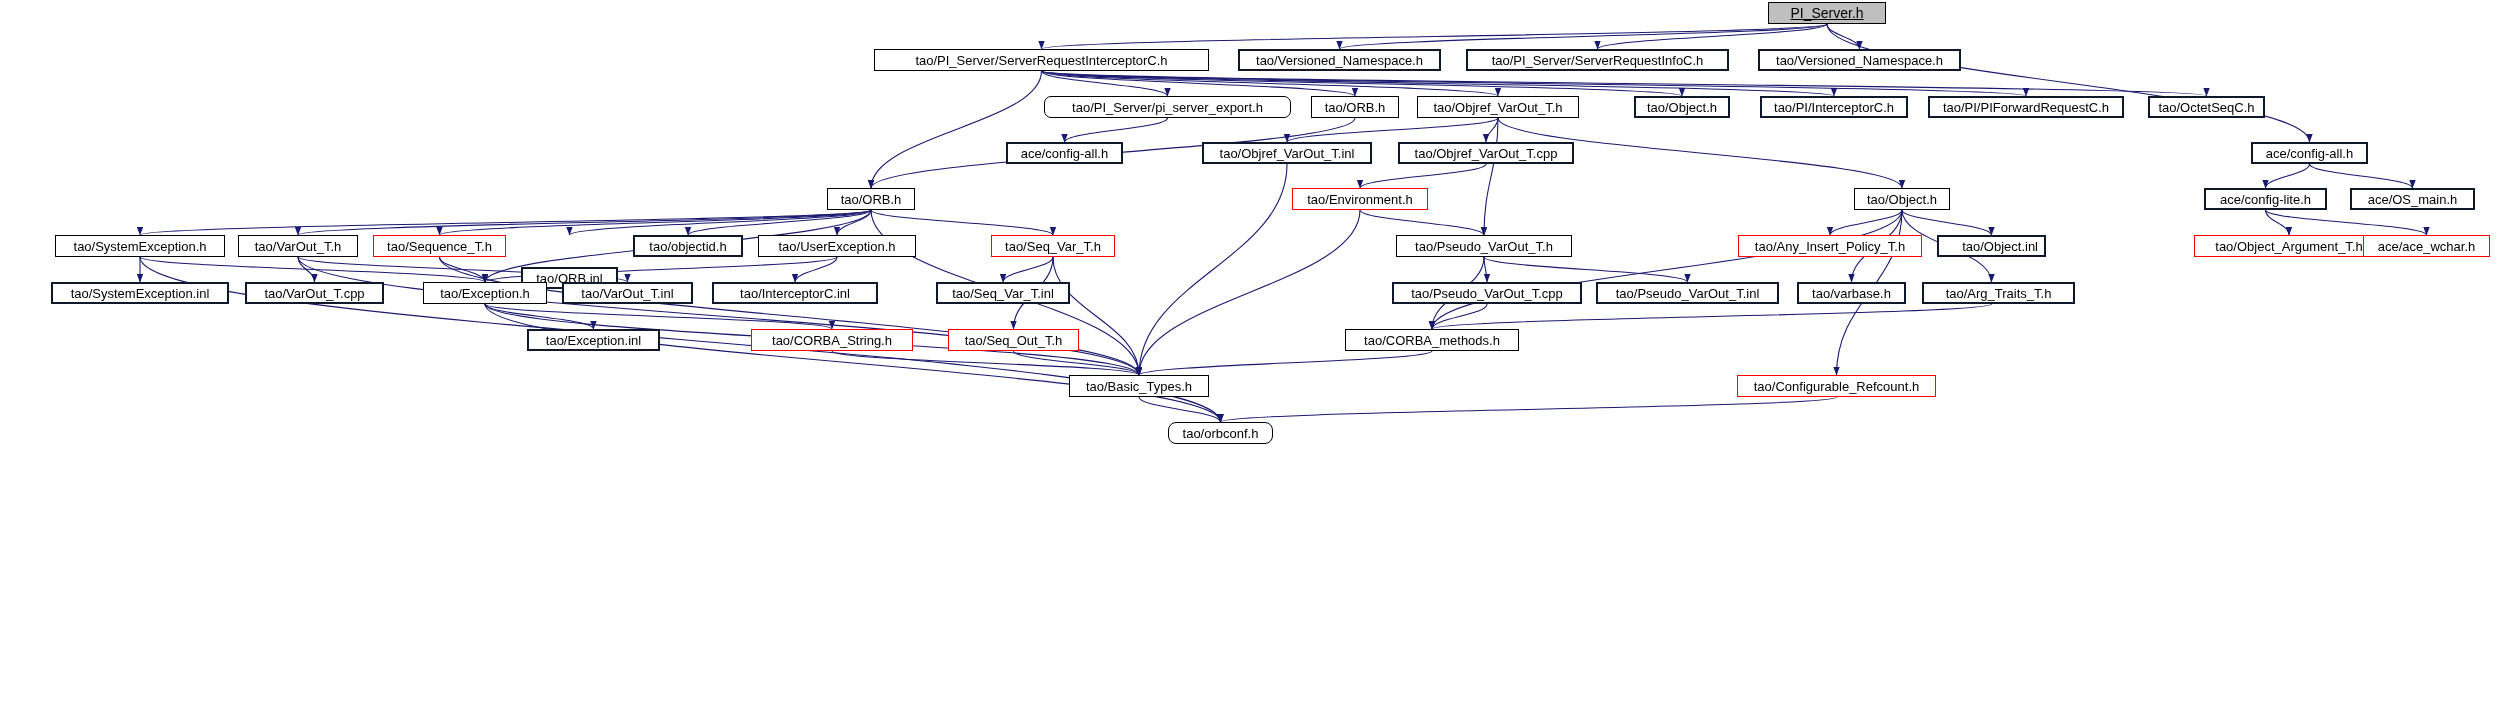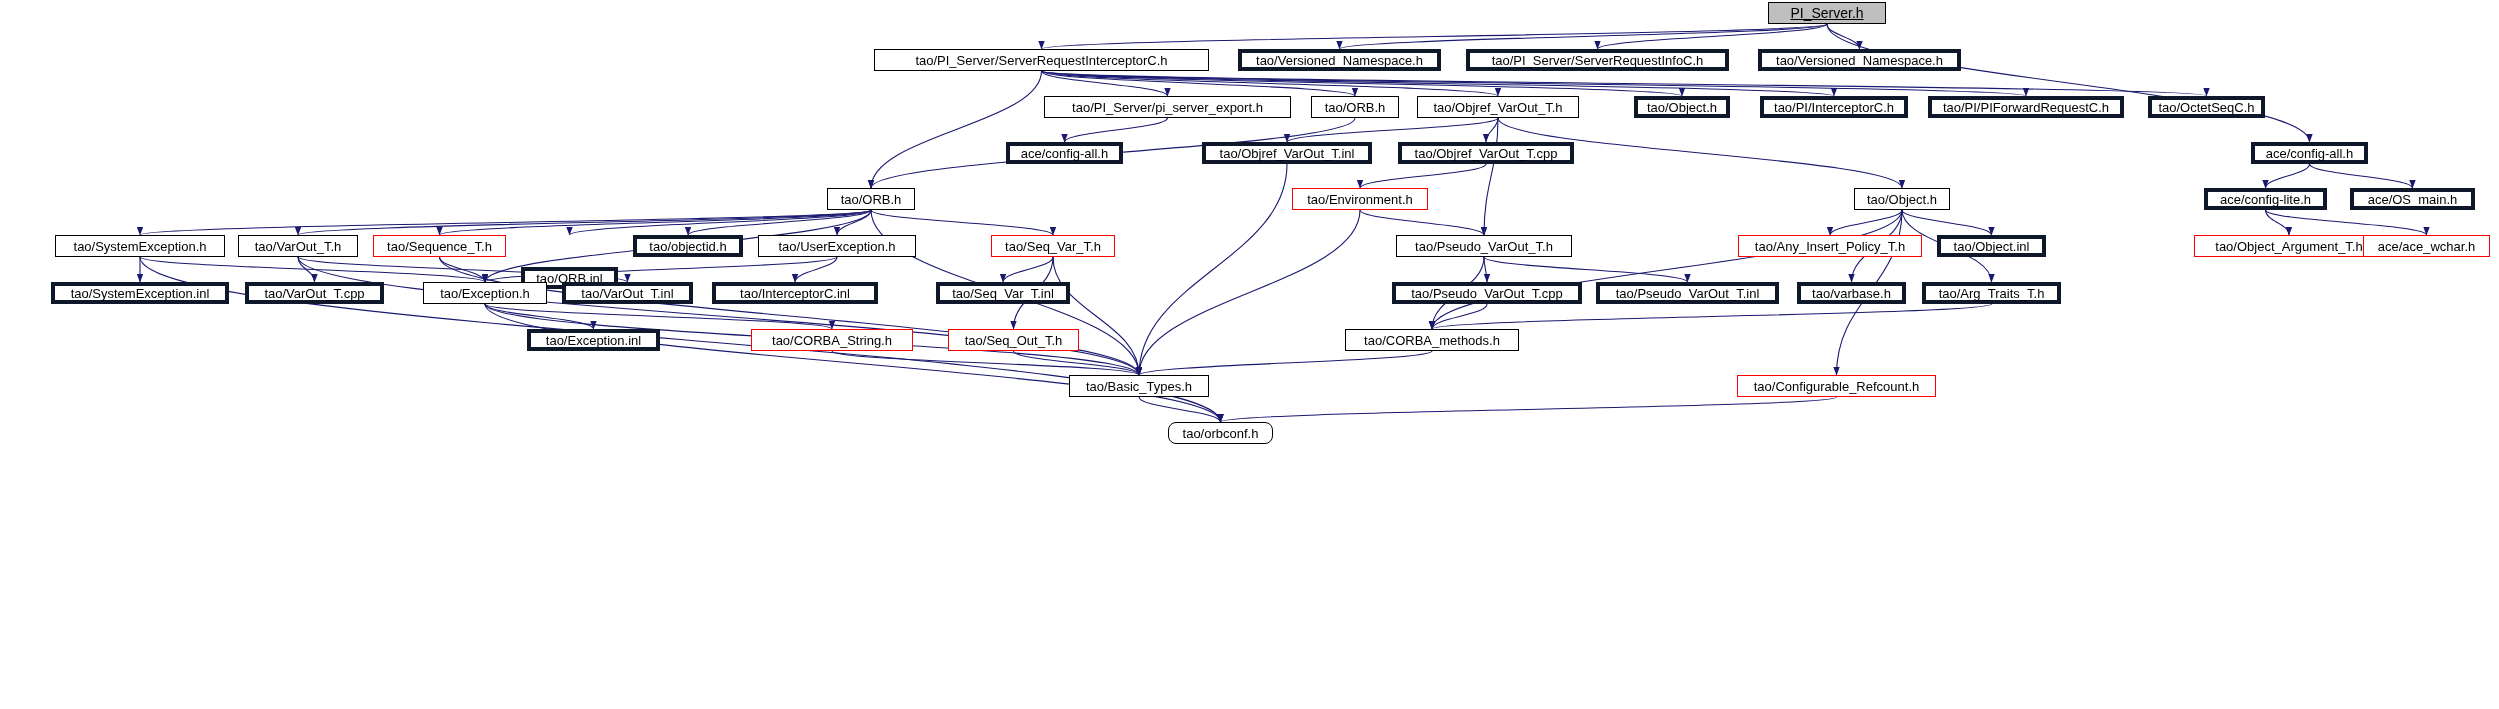--- a/index.html
+++ b/index.html
@@ -8,21 +8,21 @@
     width:2499px;height:709px;
     background:#ffffff;
     font-family:"Liberation Sans", sans-serif;
     overflow:hidden;
   }
   #edges{position:absolute;left:0;top:0;width:2499px;height:709px;}
   .node{
     position:absolute;
     box-sizing:border-box;
     display:flex;align-items:center;justify-content:center;
-    border:4px solid #0f172a;
+    border:2px solid #0f172a;
     background:#ffffff;
     color:#000000;
     font-size:13px;
     line-height:1;
     white-space:nowrap;
     height:22px;
     padding:0 6px;
     z-index:5;
   }
   .node.root{ background:#bfbfbf;border:1px solid #000000;font-size:14px;text-decoration:underline; }
@@ -121,21 +121,21 @@
       </div>
       <div class="node " style="left: 1238px; top: 49px; width: 203px;">
         <span>tao/Versioned_Namespace.h</span>
       </div>
       <div class="node " style="left: 1466px; top: 49px; width: 263px;">
         <span>tao/PI_Server/ServerRequestInfoC.h</span>
       </div>
       <div class="node " style="left: 1758px; top: 49px; width: 203px;">
         <span>tao/Versioned_Namespace.h</span>
       </div>
-      <div class="node black" style="left: 1044px; top: 96px; width: 247px;">
+      <div class="node black" style="left: 1044px; top: 96px; width: 247px; border-radius: 7px;">
         <span>tao/PI_Server/pi_server_export.h</span>
       </div>
       <div class="node black" style="left: 1311px; top: 96px; width: 88px;">
         <span>tao/ORB.h</span>
       </div>
       <div class="node black" style="left: 1417px; top: 96px; width: 162px;">
         <span>tao/Objref_VarOut_T.h</span>
       </div>
       <div class="node " style="left: 1634px; top: 96px; width: 96px;">
         <span>tao/Object.h</span>
@@ -196,21 +196,21 @@
       </div>
       <div class="node red" style="left: 991px; top: 235px; width: 124px;">
         <span>tao/Seq_Var_T.h</span>
       </div>
       <div class="node black" style="left: 1396px; top: 235px; width: 176px;">
         <span>tao/Pseudo_VarOut_T.h</span>
       </div>
       <div class="node red" style="left: 1738px; top: 235px; width: 184px;">
         <span>tao/Any_Insert_Policy_T.h</span>
       </div>
-      <div class="node " style="left: 1937px; top: 235px; width: 109px;">
+      <div class="node " style="left: 1937px; top: 235px; width: 109px; justify-content: flex-end;">
         <span>tao/Object.inl</span>
       </div>
       <div class="node red" style="left: 2194px; top: 235px; width: 190px;">
         <span>tao/Object_Argument_T.h</span>
       </div>
       <div class="node red" style="left: 2363px; top: 235px; width: 127px;">
         <span>ace/ace_wchar.h</span>
       </div>
       <div class="node " style="left: 51px; top: 282px; width: 178px;">
         <span>tao/SystemException.inl</span>
@@ -232,21 +232,21 @@
       </div>
       <div class="node " style="left: 1392px; top: 282px; width: 190px;">
         <span>tao/Pseudo_VarOut_T.cpp</span>
       </div>
       <div class="node " style="left: 1596px; top: 282px; width: 183px;">
         <span>tao/Pseudo_VarOut_T.inl</span>
       </div>
       <div class="node " style="left: 1797px; top: 282px; width: 109px;">
         <span>tao/varbase.h</span>
       </div>
-      <div class="node " style="left: 1922px; top: 282px; width: 139px;">
+      <div class="node " style="left: 1922px; top: 282px; width: 153px;">
         <span>tao/Arg_Traits_T.h</span>
       </div>
       <div class="node " style="left: 527px; top: 329px; width: 133px;">
         <span>tao/Exception.inl</span>
       </div>
       <div class="node red" style="left: 751px; top: 329px; width: 162px;">
         <span>tao/CORBA_String.h</span>
       </div>
       <div class="node red" style="left: 948px; top: 329px; width: 131px;">
         <span>tao/Seq_Out_T.h</span>

